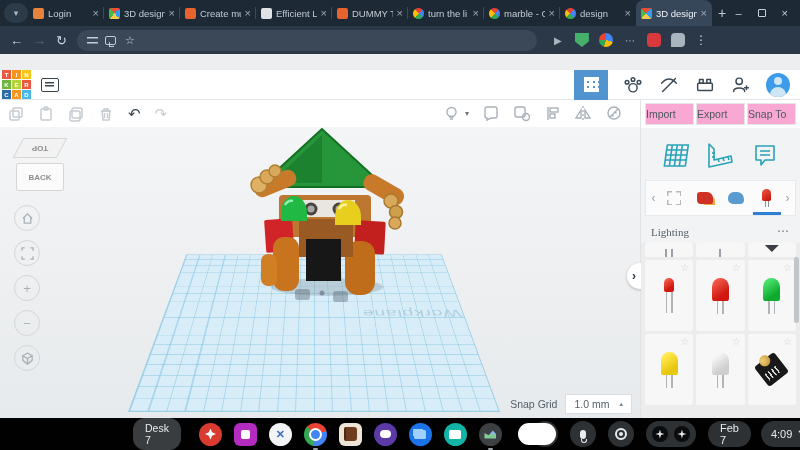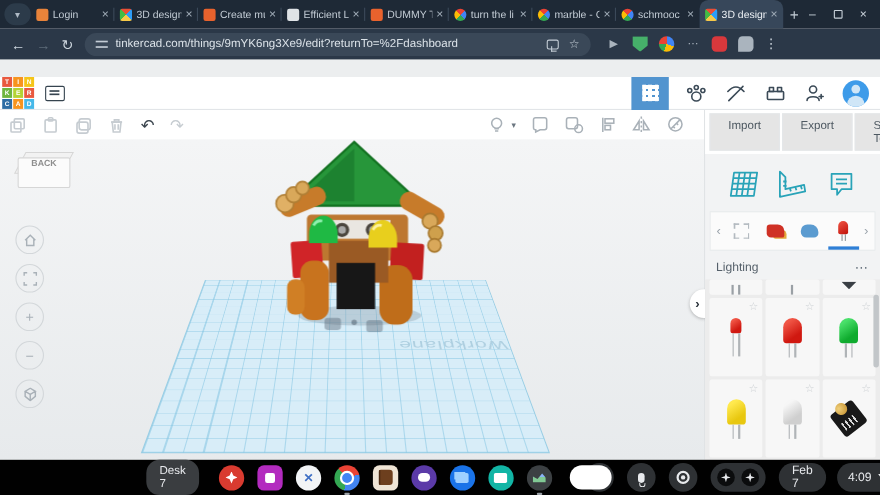--- a/index.html
+++ b/index.html
@@ -94,34 +94,34 @@
        repeating-linear-gradient(90deg, rgba(130,196,226,.55) 0 1px, transparent 1px 18.5px);
      border:1px solid #97cde4;
      transform-origin:50% 100%;
      transform:perspective(520px) rotateX(46deg); }
   .wplabel { position:absolute; right:2px; top:42%; transform:rotate(180deg); color:#aecfe0; font-size:24px; letter-spacing:1px; }
 
   
   .viewcube { position:absolute; left:14px; top:8px; width:52px; height:58px; }
   .vc-top { position:absolute; left:4px; top:2px; width:44px; height:22px; background:#f2f2f2; border:1px solid #d6d6d6; transform:skewX(-28deg) scaleY(.9); display:flex; align-items:center; justify-content:center; }
   .vc-top span { transform:rotate(180deg) skewX(28deg); font-size:8px; color:#8e8e8e; font-weight:bold; }
-  .vc-front { position:absolute; left:2px; top:8px; width:48px; height:28px; background:#fbfbfb; border:1px solid #d6d6d6; border-radius:2px; display:flex; justify-content:center; font-size:8px; color:#8e8e8e; font-weight:bold; }
+  .vc-front { position:absolute; left:2px; top:28px; width:48px; height:28px; background:#fbfbfb; border:1px solid #d6d6d6; border-radius:2px; display:flex; align-items:center; justify-content:center; font-size:8px; color:#8e8e8e; font-weight:bold; }
   .vctrls { position:absolute; left:14px; top:78px; display:flex; flex-direction:column; gap:9px; }
   .vbtn { width:26px; height:26px; border-radius:50%; border:1px solid #d3d7da; background:transparent; color:#a9b1b8; display:flex; align-items:center; justify-content:center; font-size:13px; }
   .vbtn svg { stroke:#a9b1b8; fill:none; stroke-width:1.4; }
 
   .settingsbtn { position:absolute; right:8px; bottom:27px; background:#fff; border:1px solid #dcdfe2; color:#7b858e; font-size:11px; padding:4px 12px; }
   .snapgrid { position:absolute; right:8px; bottom:4px; display:flex; align-items:center; gap:8px; font-size:10.5px; color:#55606a; }
   .sgval { background:#fff; border:1px solid #dcdfe2; padding:3px 8px; display:flex; gap:10px; align-items:center; color:#55606a; }
   .sgcaret { font-size:7px; color:#7b858e; }
 
   
   .rpanel { position:absolute; left:640px; top:100px; width:160px; height:318px; background:#f2f3f4; border-left:1px solid #e0e3e5; }
   .rp-btnrow { display:flex; gap:2px; padding:3px 4px; background:#fff; }
-  .rp-btn { flex:1; background:#e5e5e5; border:1px solid #e4e7e9; color:#4d5861; font-size:10.5px; padding:4px 16px; text-align:left; }
+  .rp-btn { flex:1; background:#f9a8d4; border:1px solid #e4e7e9; color:#4d5861; font-size:10.5px; padding:4px 0; text-align:left; }
   .rp-icons { display:flex; justify-content:space-around; align-items:center; padding:12px 14px 8px; }
   .rp-icons svg { stroke:#29a3b8; fill:none; stroke-width:1.6; stroke-linejoin:round; }
   .rp-search { display:flex; gap:4px; padding:4px 6px 8px; }
   .selectbox { flex:1; background:#fff; border:1px solid #d7dbde; height:26px; display:flex; align-items:center; padding:0 7px; font-size:10.5px; color:#4d5861; }
   .updown { margin-left:auto; display:flex; flex-direction:column; gap:2px; }
   .updown i { width:0; height:0; border-left:3px solid transparent; border-right:3px solid transparent; }
   .updown .u { border-bottom:4px solid #5c666f; }
   .updown .d { border-top:4px solid #5c666f; }
   .searchbtn { width:26px; height:26px; background:#fff; border:1px solid #d7dbde; display:flex; align-items:center; justify-content:center; }
   .searchbtn svg { stroke:#3a444d; fill:none; stroke-width:1.6; }
@@ -129,21 +129,21 @@
   .car-arrow { color:#9aa3ab; font-size:12px; }
   .car-item { width:24px; height:28px; display:flex; align-items:center; justify-content:center; position:relative; }
   .car-item.sel::after { content:""; position:absolute; left:-2px; bottom:-3px; width:28px; height:3px; background:#2f7fd6; }
   .bracketbox { width:14px; height:14px; background:
      linear-gradient(#b3bac0,#b3bac0) 0 0/5px 1.5px no-repeat, linear-gradient(#b3bac0,#b3bac0) 0 0/1.5px 5px no-repeat,
      linear-gradient(#b3bac0,#b3bac0) 100% 0/5px 1.5px no-repeat, linear-gradient(#b3bac0,#b3bac0) 100% 0/1.5px 5px no-repeat,
      linear-gradient(#b3bac0,#b3bac0) 0 100%/5px 1.5px no-repeat, linear-gradient(#b3bac0,#b3bac0) 0 100%/1.5px 5px no-repeat,
      linear-gradient(#b3bac0,#b3bac0) 100% 100%/5px 1.5px no-repeat, linear-gradient(#b3bac0,#b3bac0) 100% 100%/1.5px 5px no-repeat; }
   .redpart { width:16px; height:12px; background:#cf3125; border-radius:3px 6px 2px 4px; box-shadow:4px 3px 0 -2px #e3a93c; }
   .bluepart { width:16px; height:12px; background:#5b9bd0; border-radius:6px 7px 4px 5px; }
-  .sectionrow { display:flex; align-items:center; padding:6px 10px 4px; color:#55606a; font-size:11px; }
+  .sectionrow { display:flex; align-items:center; padding:6px 10px 4px; color:#55606a; font-size:11px;font-family:Liberation Serif, serif; }
   .sectionmore { margin-left:auto; color:#6b7680; font-size:12px; letter-spacing:1px; }
   .partsgrid { position:relative; background:#ececec; height:100%; padding:0 4px; }
   .pg-inner { display:grid; grid-template-columns:repeat(3,1fr); gap:3px; }
   .pcard { background:#f7f7f7; border-radius:2px; height:71px; position:relative; display:flex; align-items:center; justify-content:center; }
   .pcard.partial { height:14px; align-items:flex-start; overflow:hidden; margin-bottom:0; }
   .pstar { position:absolute; right:4px; top:2px; color:#cfd3d6; font-size:10px; }
   .stub { width:2px; height:9px; background:#9aa0a5; display:inline-block; margin:0 2px; }
   .stub-dark { width:14px; height:7px; background:#3a3f45; clip-path:polygon(0 0,100% 0,50% 100%); display:inline-block; }
 
   .led { position:relative; display:flex; flex-direction:column; align-items:center; }
@@ -239,21 +239,21 @@
         <span class="tlabel">turn the li</span>
         <span class="tclose">×</span>
       </div>
     <div class="tab">
         <span class="fav fav-google"></span>
         <span class="tlabel">marble - G</span>
         <span class="tclose">×</span>
       </div>
     <div class="tab">
         <span class="fav fav-google"></span>
-        <span class="tlabel">schmooc</span>
+        <span class="tlabel">design</span>
         <span class="tclose">×</span>
       </div>
     <div class="tab active">
         <span class="fav fav-tinker"></span>
         <span class="tlabel">3D design</span>
         <span class="tclose">×</span>
       </div>
     <div class="newtab">+</div>
     <div class="wincontrols">
       <span>–</span>
@@ -261,21 +261,20 @@
       <span>×</span>
     </div>
   </div>
 
   <div class="addrbar">
     <span class="navbtn">←</span>
     <span class="navbtn dim">→</span>
     <span class="navbtn">↻</span>
     <div class="urlpill">
       <span class="tuneicon"></span>
-      <span class="urltext">tinkercad.com/things/9mYK6ng3Xe9/edit?returnTo=%2Fdashboard</span>
       <div class="pill-icons">
         <span class="sendicon"></span>
         <span>☆</span>
       </div>
     </div>
     <div class="extrow">
       <span class="ext">▶</span>
       <span class="ext ext-shield"></span>
       <span class="ext ext-circle"></span>
       <span class="ext">⋯</span>
@@ -461,20 +460,27 @@
         </div>
       <div class="vbtn">+</div>
       <div class="vbtn">−</div>
       <div class="vbtn">
           <svg width="13" height="13" viewBox="0 0 14 14">
             <path d="M2 4 L7 1 L12 4 L7 7 Z M2 4 v5 l5 4 l5 -4 v-5 M7 7 v6"></path>
           </svg>
         </div>
     </div>
 
+    <div class="snapgrid">
+      <span>Snap Grid</span>
+      <div class="sgval">
+        <span>1.0 mm</span>
+        <span class="sgcaret">▴</span>
+      </div>
+    </div>
   </div>
 
   <div class="rpanel">
     <div class="collapse-tab">›</div>
 
     <div class="rp-btnrow">
       <div class="rp-btn">Import</div>
       <div class="rp-btn">Export</div>
       <div class="rp-btn">Snap To</div>
     </div>

